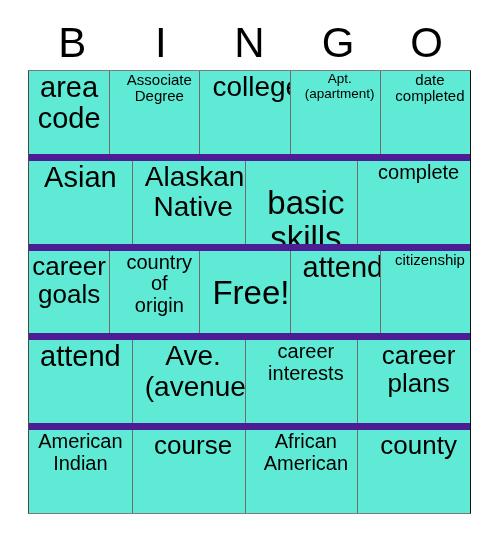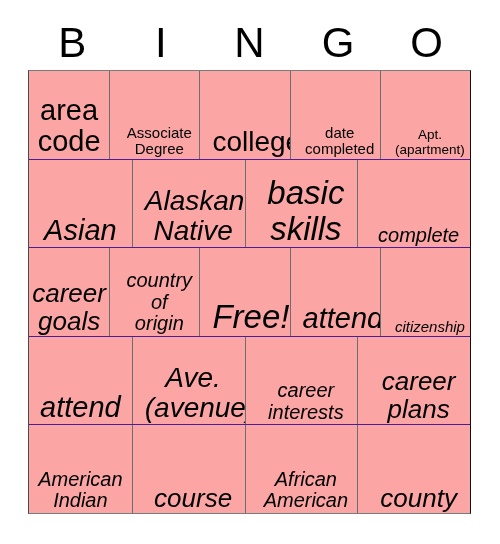--- a/index.html
+++ b/index.html
@@ -59,33 +59,32 @@
     display: flex;
     flex-direction: column;
     background: #ffffff;
   }
   .grid-row {
     flex: 1 1 0;
     display: flex;
     min-height: 0;
   }
   .grid-row + .grid-row {
-    border-top: 1px solid #4c1d95;
-    font-style: italic;
+    border-top: 7px solid #4c1d95;
   }
   .cell {
     flex: 1 1 0;
     min-width: 0;
     box-sizing: border-box;
     display: flex;
-    align-items: flex-end;
+    align-items: flex-start;
     justify-content: center;
     text-align: center;
     padding: 1px 3px;
-    background: #fca5a5;
+    background: #5eead4;
     overflow: hidden;
   }
   .cell + .cell {
     border-left: 1px solid #6e6e6e;
     padding-left: 12px;
   }
   .cell-text {
     display: block;
     width: 100%;
     line-height: 1.08;
@@ -121,28 +120,28 @@
           <span class="cell-text">area
 code</span>
         </div>
         <div class="cell fs-xs">
           <span class="cell-text">Associate
 Degree</span>
         </div>
         <div class="cell fs-md">
           <span class="cell-text">college</span>
         </div>
+        <div class="cell fs-xxs">
+          <span class="cell-text">Apt.
+(apartment)</span>
+        </div>
         <div class="cell fs-xs">
           <span class="cell-text">date
 completed</span>
         </div>
-        <div class="cell fs-xxs">
-          <span class="cell-text">Apt.
-(apartment)</span>
-        </div>
       </div>
       <div class="grid-row">
         <div class="cell fs-xl">
           <span class="cell-text">Asian</span>
         </div>
         <div class="cell fs-md">
           <span class="cell-text">Alaskan
 Native</span>
         </div>
         <div class="cell fs-xxl">

